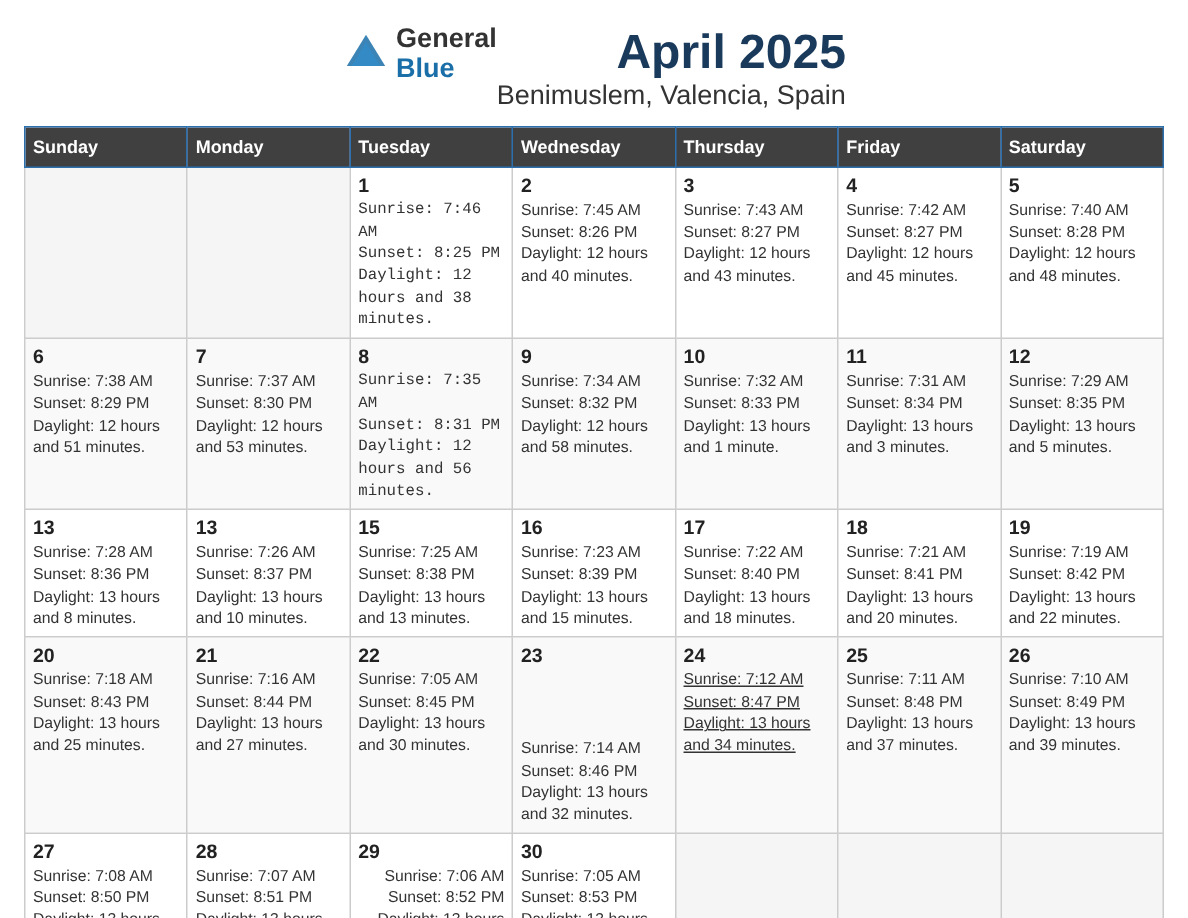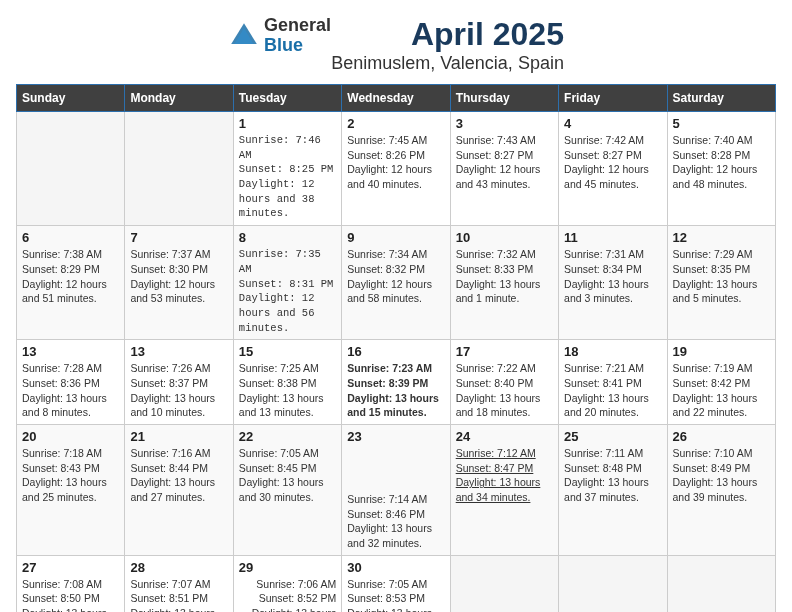--- a/index.html
+++ b/index.html
@@ -217,21 +217,21 @@
 Daylight: 13 hours and 10 minutes.</div>
         </td>
         <td>
           <div class="day-number">15</div>
           <div class="day-info" style="white-space: pre-line;">Sunrise: 7:25 AM
 Sunset: 8:38 PM
 Daylight: 13 hours and 13 minutes.</div>
         </td>
         <td>
           <div class="day-number">16</div>
-          <div class="day-info" style="white-space: pre-line; font-weight: bold;">Sunrise: 7:23 AM
+          <div class="day-info" style="white-space: pre-line;">Sunrise: 7:23 AM
 Sunset: 8:39 PM
 Daylight: 13 hours and 15 minutes.</div>
         </td>
         <td>
           <div class="day-number">17</div>
           <div class="day-info" style="white-space: pre-line;">Sunrise: 7:22 AM
 Sunset: 8:40 PM
 Daylight: 13 hours and 18 minutes.</div>
         </td>
         <td>

